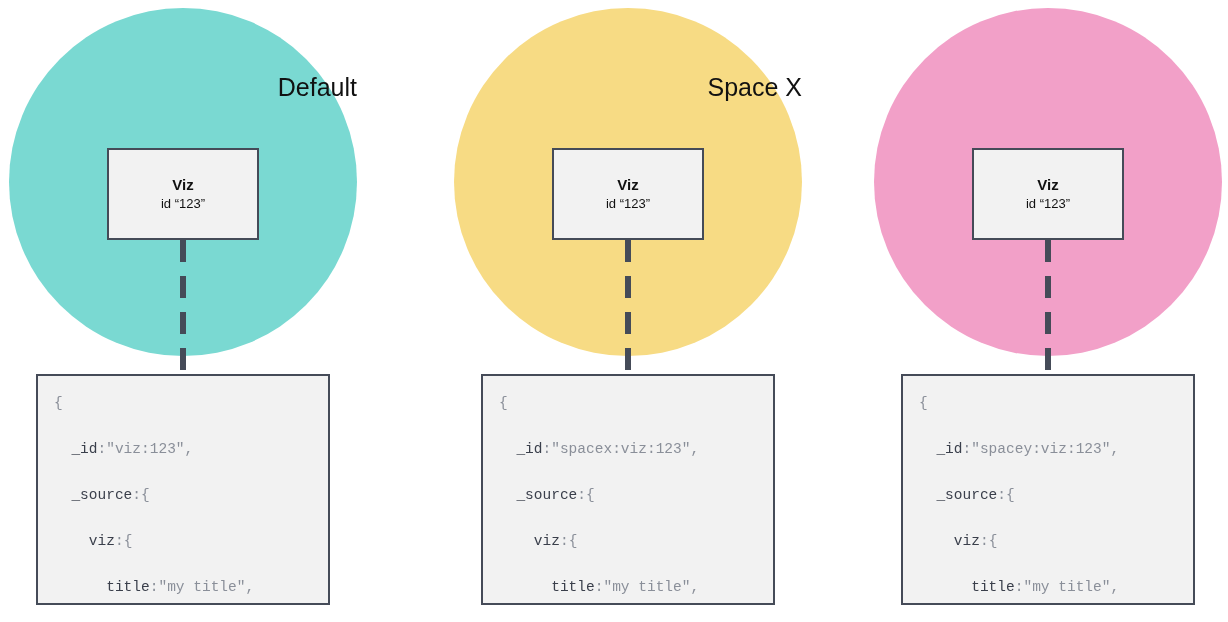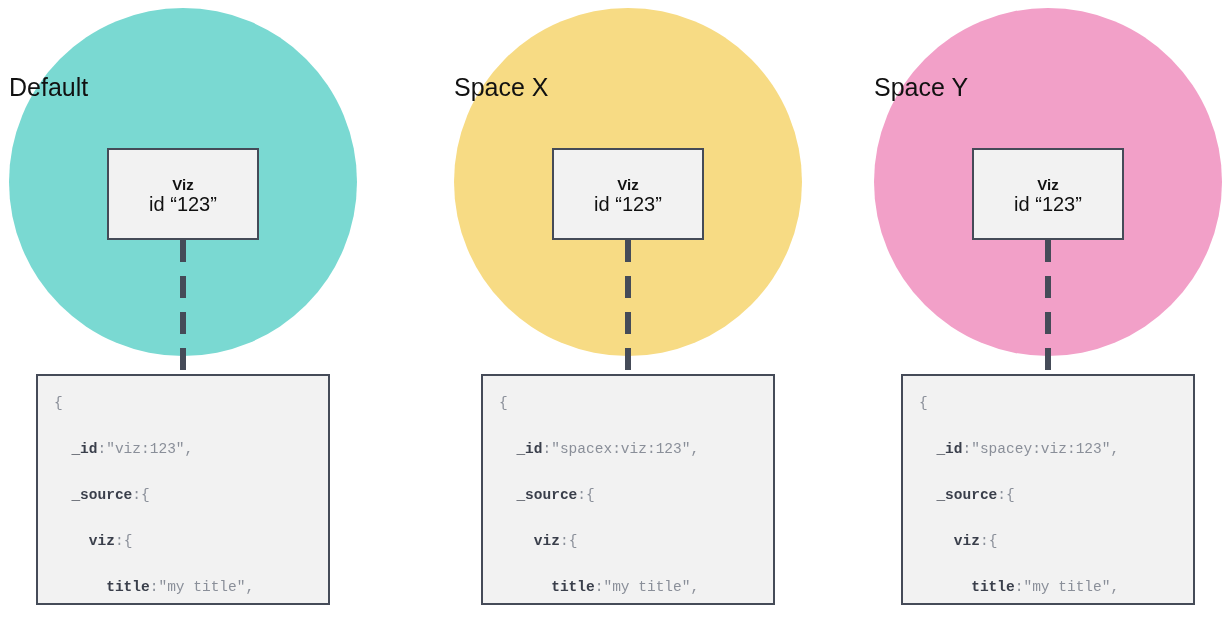--- a/index.html
+++ b/index.html
@@ -43,21 +43,21 @@
   }
   .col-0 .space-circle { left: 0px; }
   .col-1 .space-circle { left: 0px; }
   .col-2 .space-circle { left: 0px; }
 
   .space-title {
     position: absolute;
     top: 72px;
     left: 0;
     width: 348px;
-    text-align: left;
+    text-align: right;
     font-size: 25px;
     line-height: 30px;
     color: #111111;
     font-family: "Liberation Sans", sans-serif;
     white-space: nowrap;
   }
 
   
   .viz-box {
     position: absolute;
@@ -73,21 +73,21 @@
     align-items: center;
     justify-content: center;
   }
   .viz-name {
     font-size: 15px;
     line-height: 19px;
     font-weight: bold;
     color: #111111;
   }
   .viz-id {
-    font-size: 20px;
+    font-size: 13px;
     line-height: 20px;
     color: #111111;
   }
 
   
   .connector {
     position: absolute;
     top: 240px;
     left: 171px;
     width: 6px;
@@ -107,21 +107,21 @@
     background: #F2F2F2;
     border: 2px solid #454B58;
     padding: 16px 12px 12px 16px;
     font-family: "Liberation Mono", "DejaVu Sans Mono", monospace;
     font-size: 14.5px;
     line-height: 23px;
     color: #8A8F99;
     white-space: pre;
     overflow: hidden;
   }
-  .code-block .k { color: #3A3F4B; font-weight: bold; }
+  .code-block .k { color: #3A3F4B; }
   .code-block .v { color: #8A8F99; }
   .code-block .p { color: #8A8F99; }
 
   .code-line { display: block; height: 23px; }
 </style>
 </head>
 <body>
 
 <div class="diagram">
 
@@ -174,21 +174,20 @@
 <span class="code-line">      <span class="k">title</span><span class="p">:</span><span class="v">"my title"</span><span class="p">,</span></span>
 
 
 
 
 </div>
   </div>
 
   <div class="column col-2">
     <div class="space-circle" style="background: rgb(242, 160, 200);"></div>
-    <div class="space-title">Space Y</div>
 
     <div class="viz-box">
       <div class="viz-name">Viz</div>
       <div class="viz-id">id “123”</div>
     </div>
 
     <div class="connector">
       <svg width="6" height="136" viewBox="0 0 6 136">
         <line x1="3" y1="0" x2="3" y2="136" stroke="#454B58" stroke-width="6" stroke-dasharray="22 14"></line>
       </svg>

